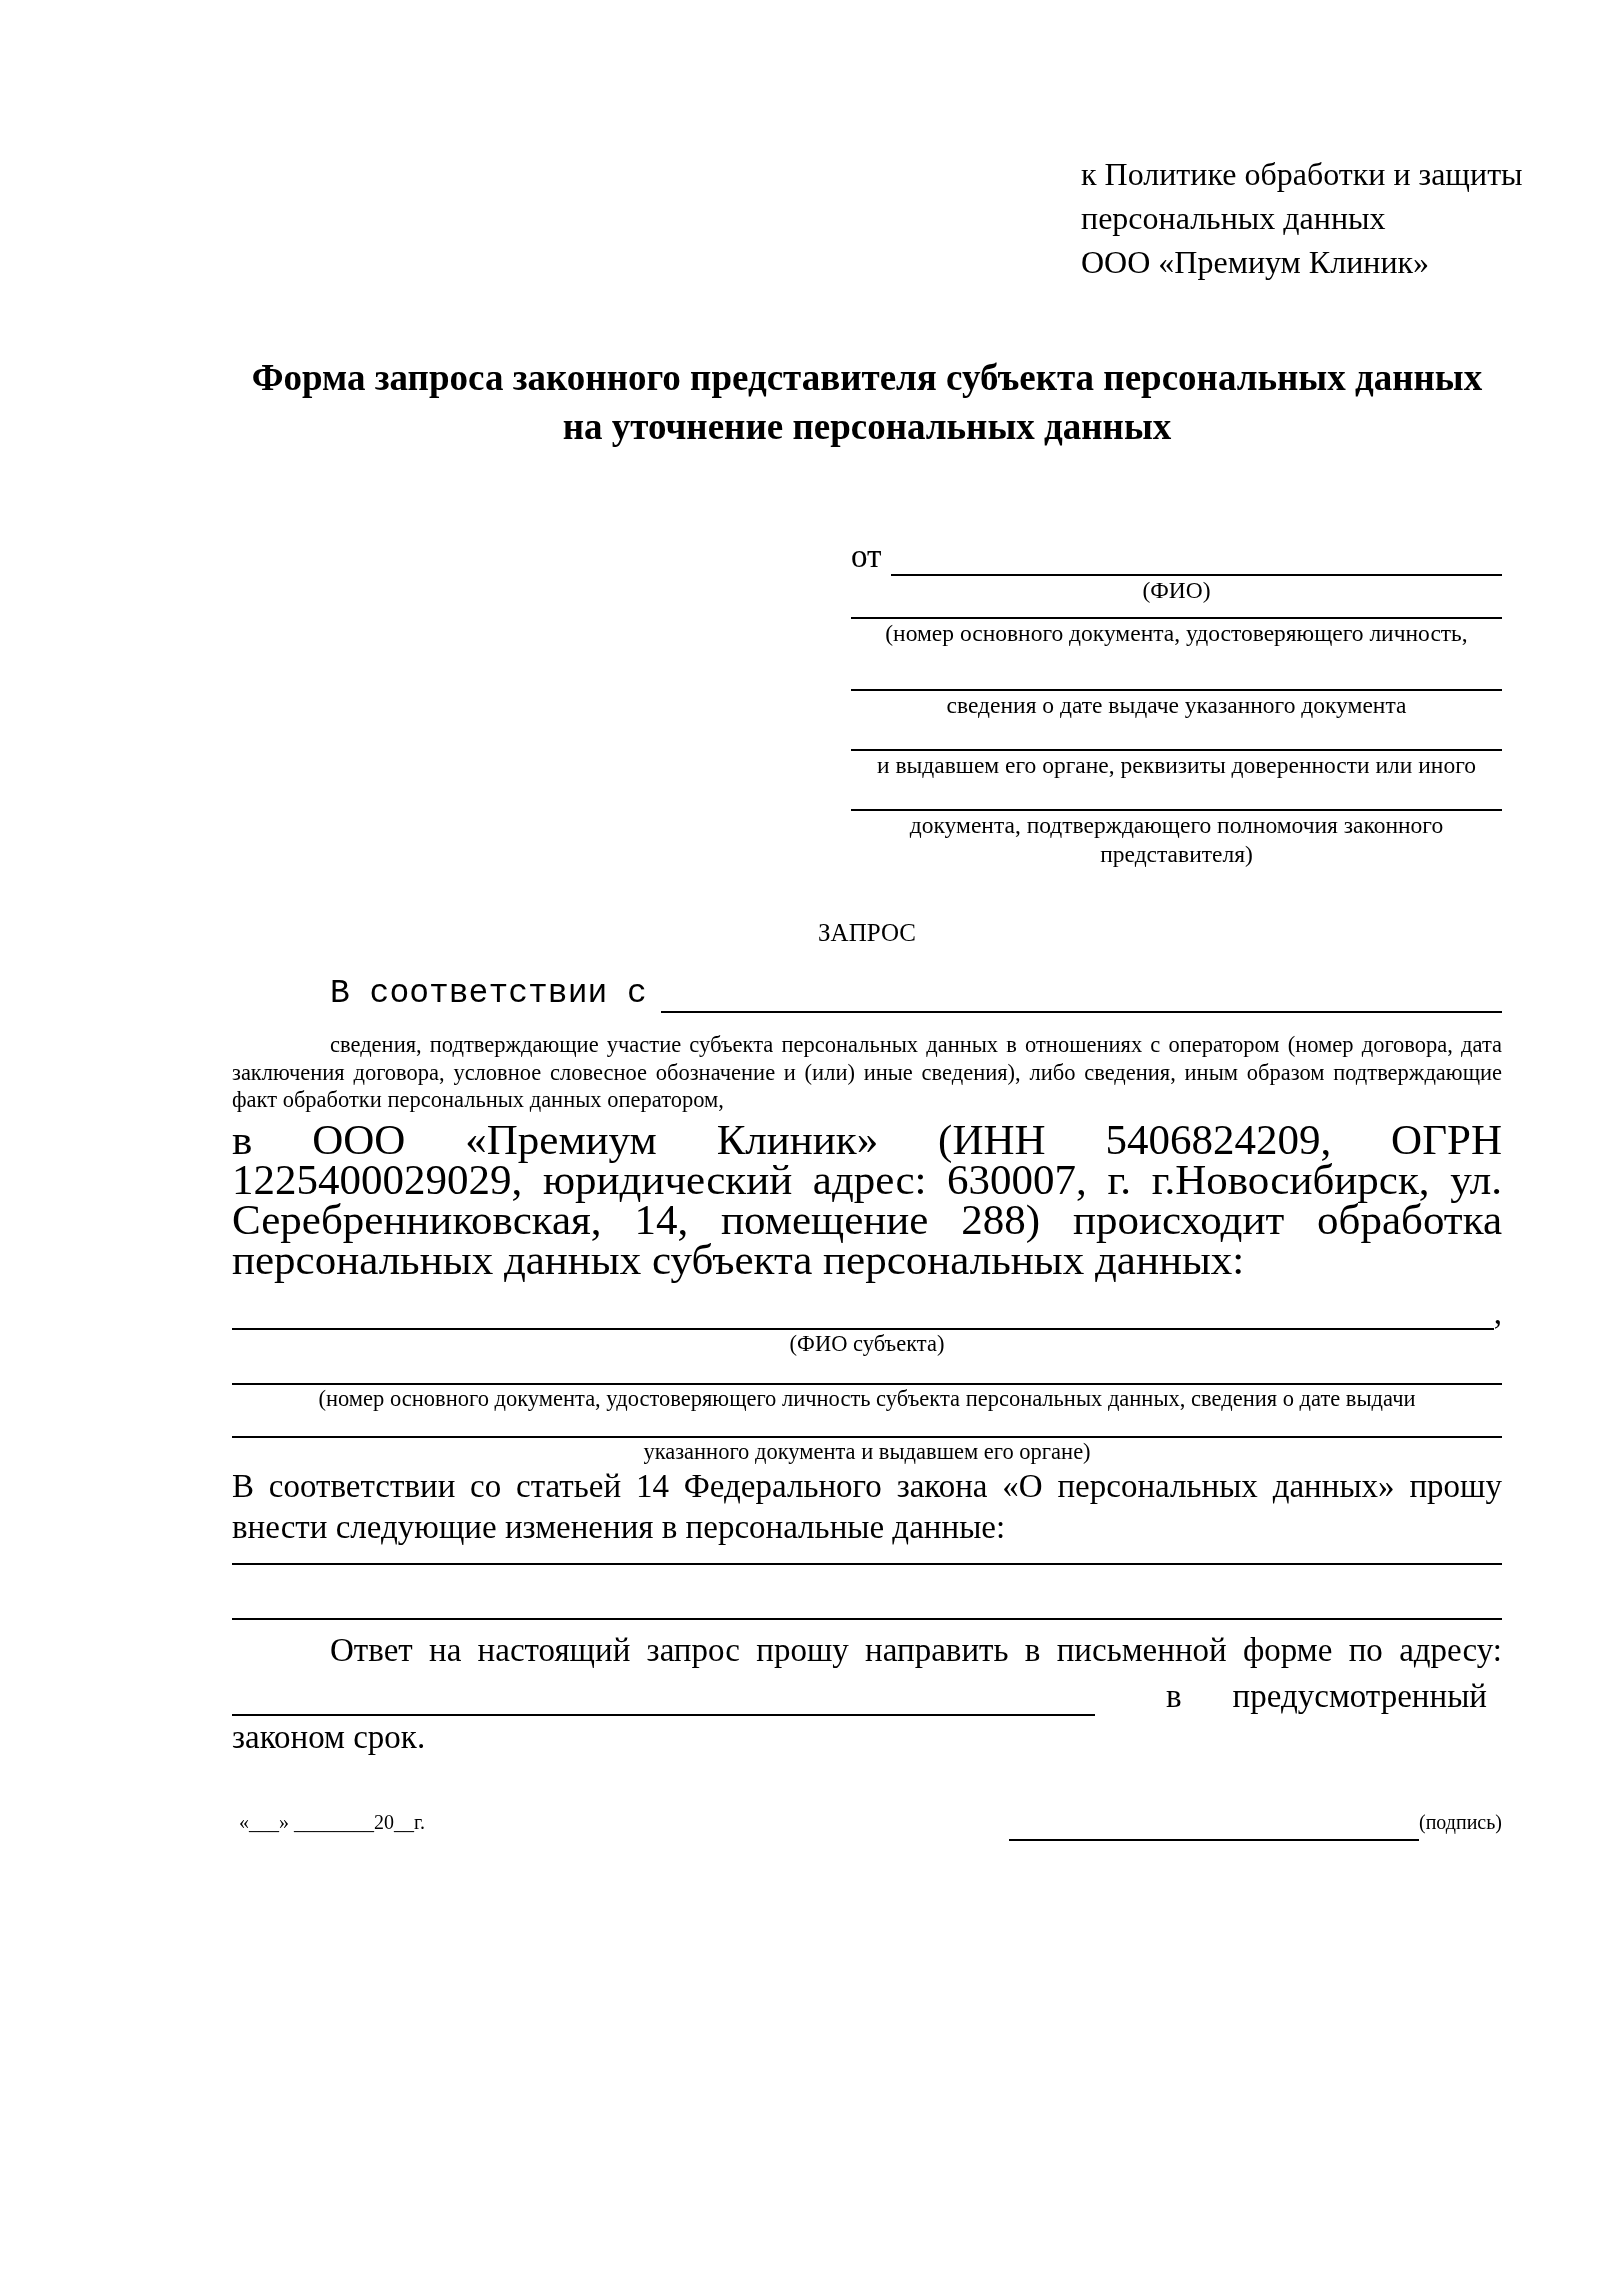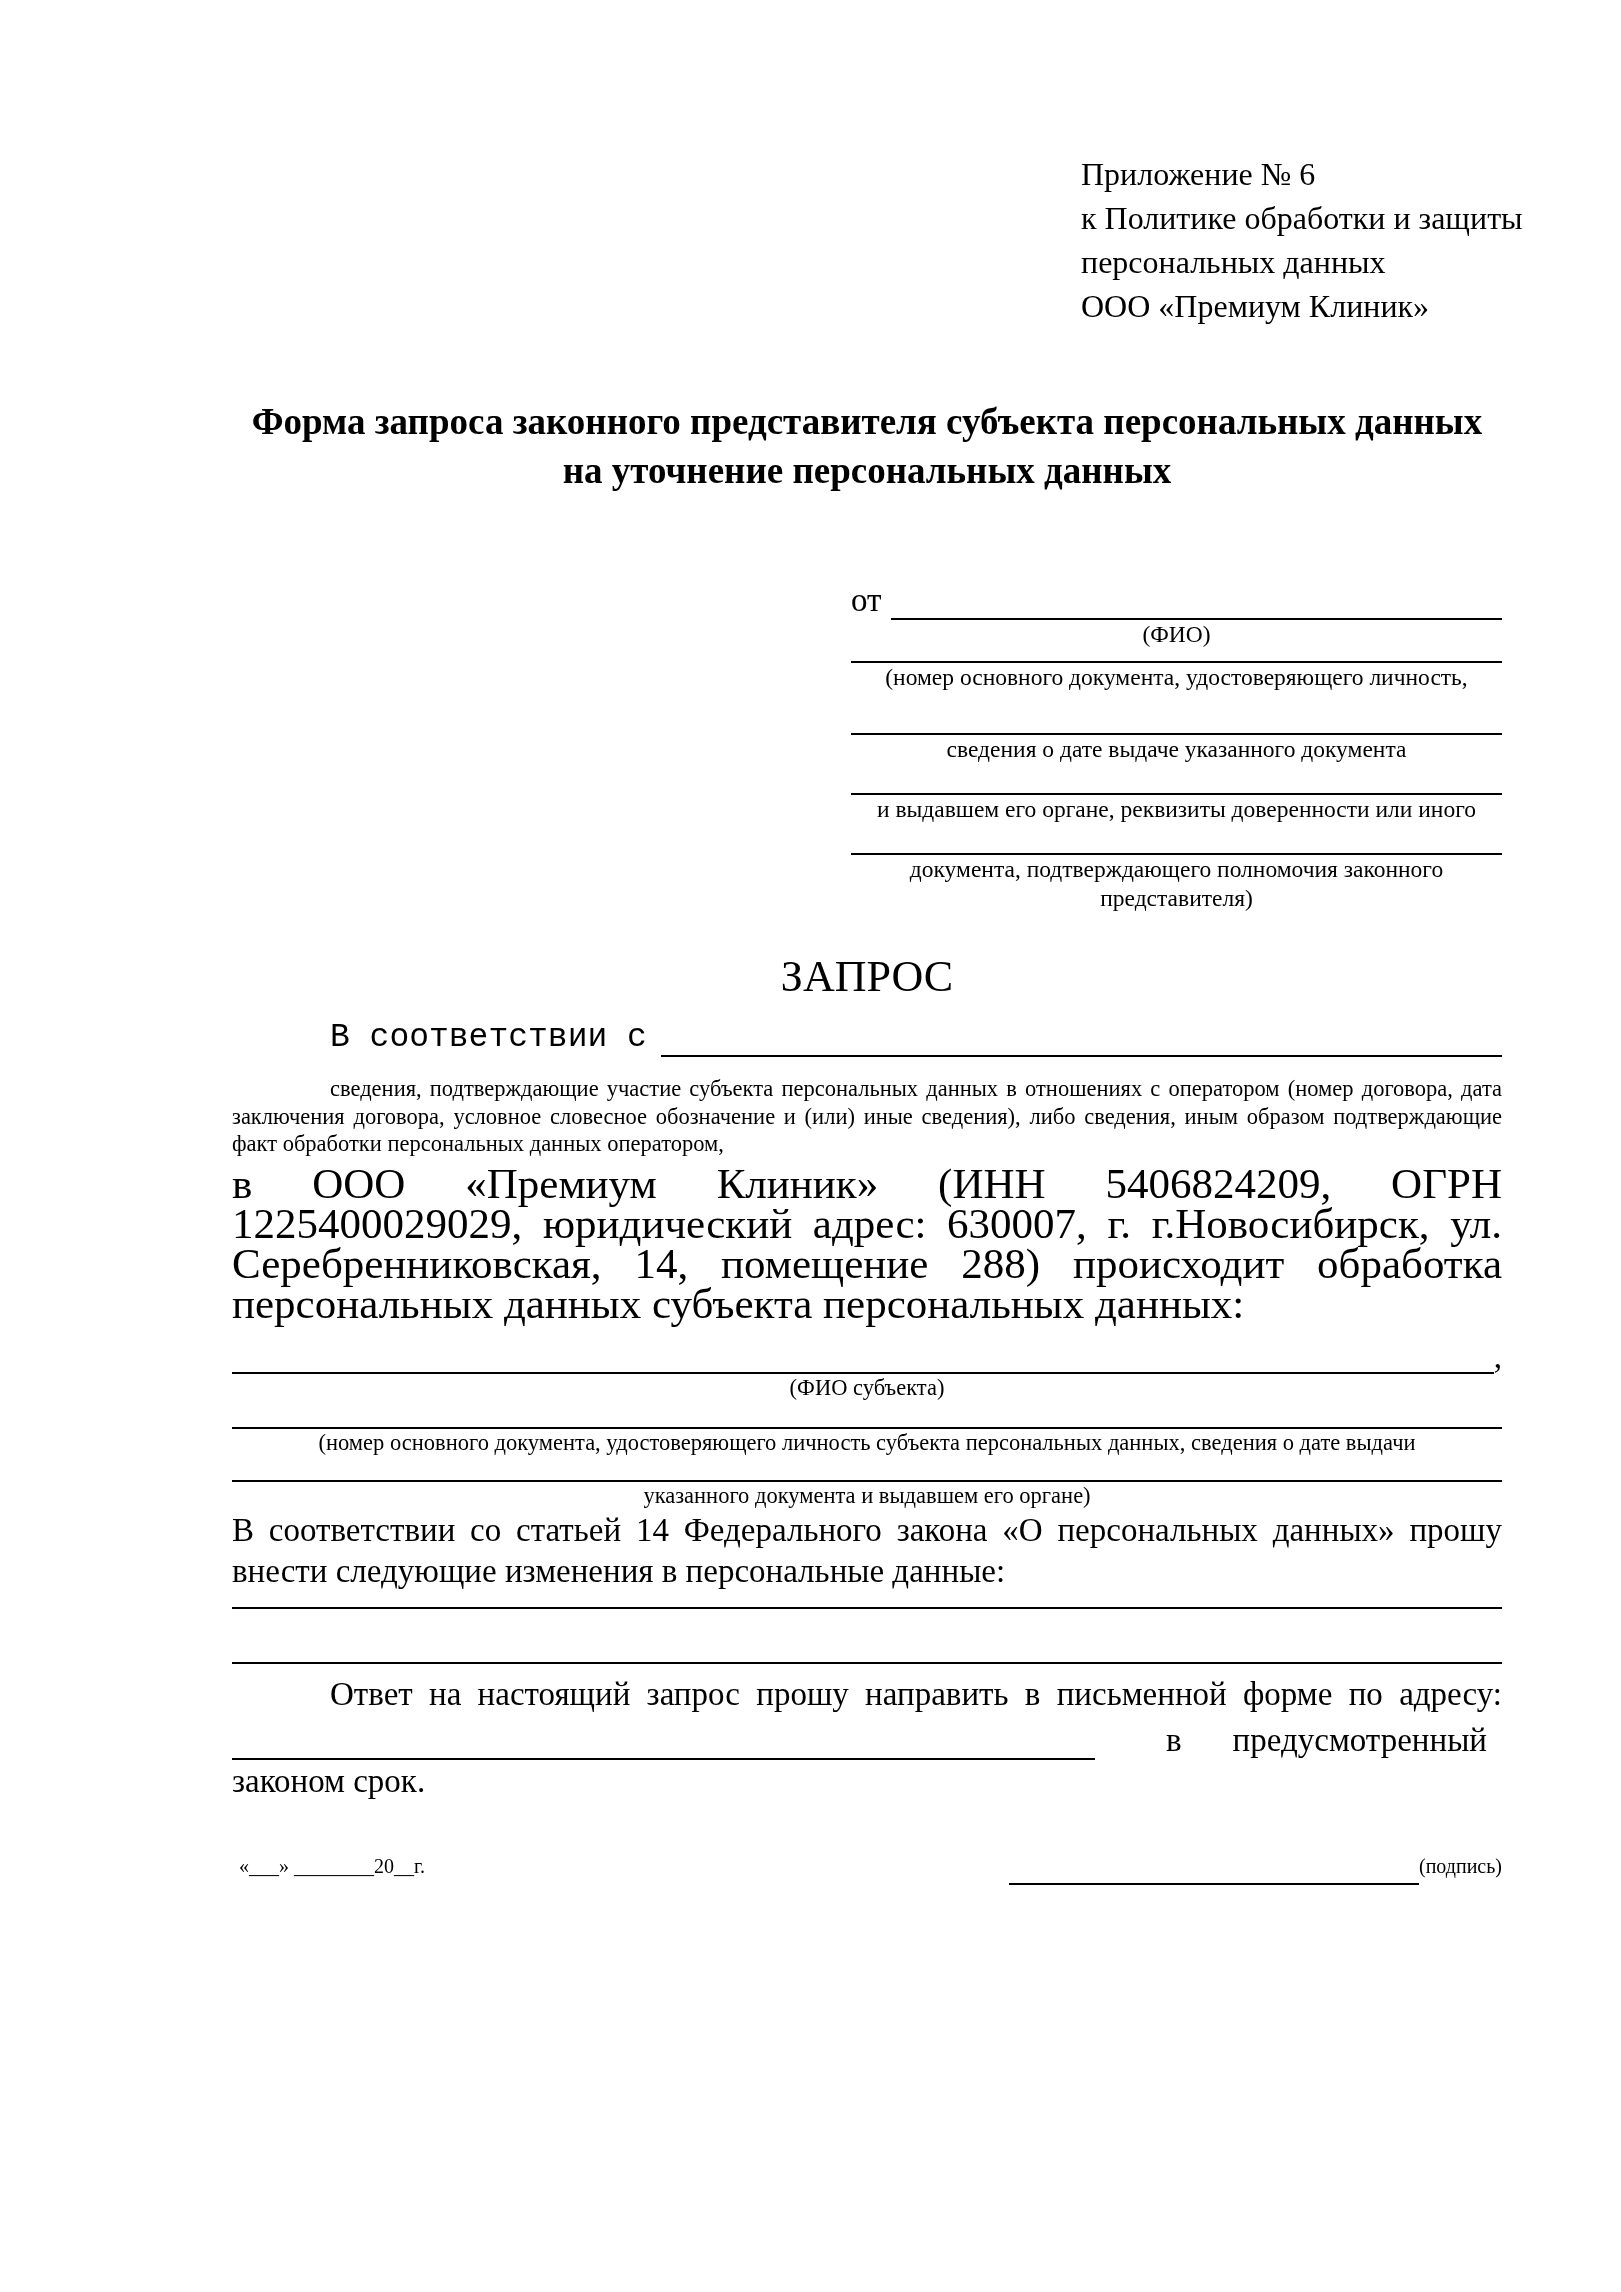--- a/index.html
+++ b/index.html
@@ -41,21 +41,21 @@
     font-size: 23.5px;
     line-height: 29px;
     text-align: center;
   }
   .rule { border-bottom: 2.9px solid #000; height: 0; }
   .addressee .rule.gap1 { margin-top: 11.8px; }
   .addressee .rule.gap2 { margin-top: 41px; }
   .addressee .rule.gap3 { margin-top: 29px; }
 
   
-  .request-heading { margin-top: 43px; text-align: center; font-size: 44px; line-height: 41px; }
+  .request-heading { margin-top: 43px; text-align: center; font-size: 25px; line-height: 41px; }
   .intro-row { margin-top: 15.7px; display: flex; align-items: flex-end; height: 45px; padding-left: 98px; }
   .intro-row .intro-prefix { line-height: 39px; font-family: Liberation Mono, monospace; }
   .intro-row .fill-line { margin-left: 13.7px; }
 
   .fine-print {
     margin-top: 18px;
     font-size: 22.5px;
     line-height: 27.4px;
     text-align: justify;
     text-indent: 98px;
@@ -112,21 +112,20 @@
   .sig-group { display: flex; align-items: flex-end; }
   .sig-line { display: inline-block; width: 410px; border-bottom: 2.9px solid #000; height: 33px; }
   .sig-caption { line-height: 37px; }
 </style>
 </head>
 <body>
 
 <div class="page">
 
   <div class="header-note">
-    <div>Приложение № 6</div>
     <div>к Политике обработки и защиты</div>
     <div>персональных данных</div>
     <div>ООО «Премиум Клиник»</div>
   </div>
 
   <div class="doc-title">
     <div>Форма запроса законного представителя субъекта персональных данных</div>
     <div>на уточнение персональных данных</div>
   </div>
 

